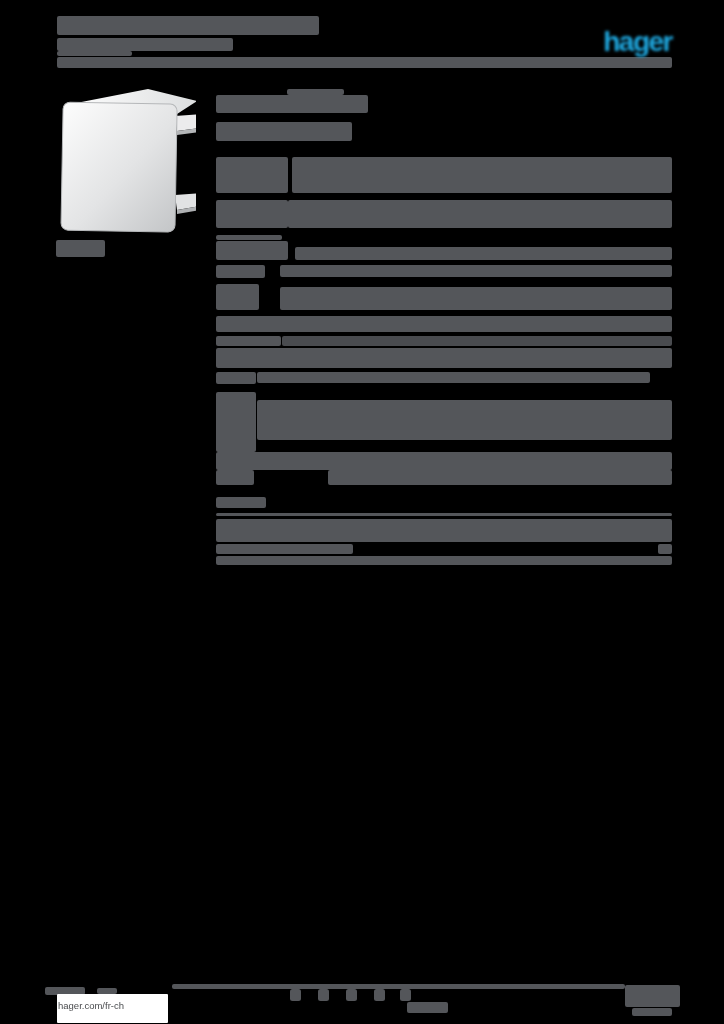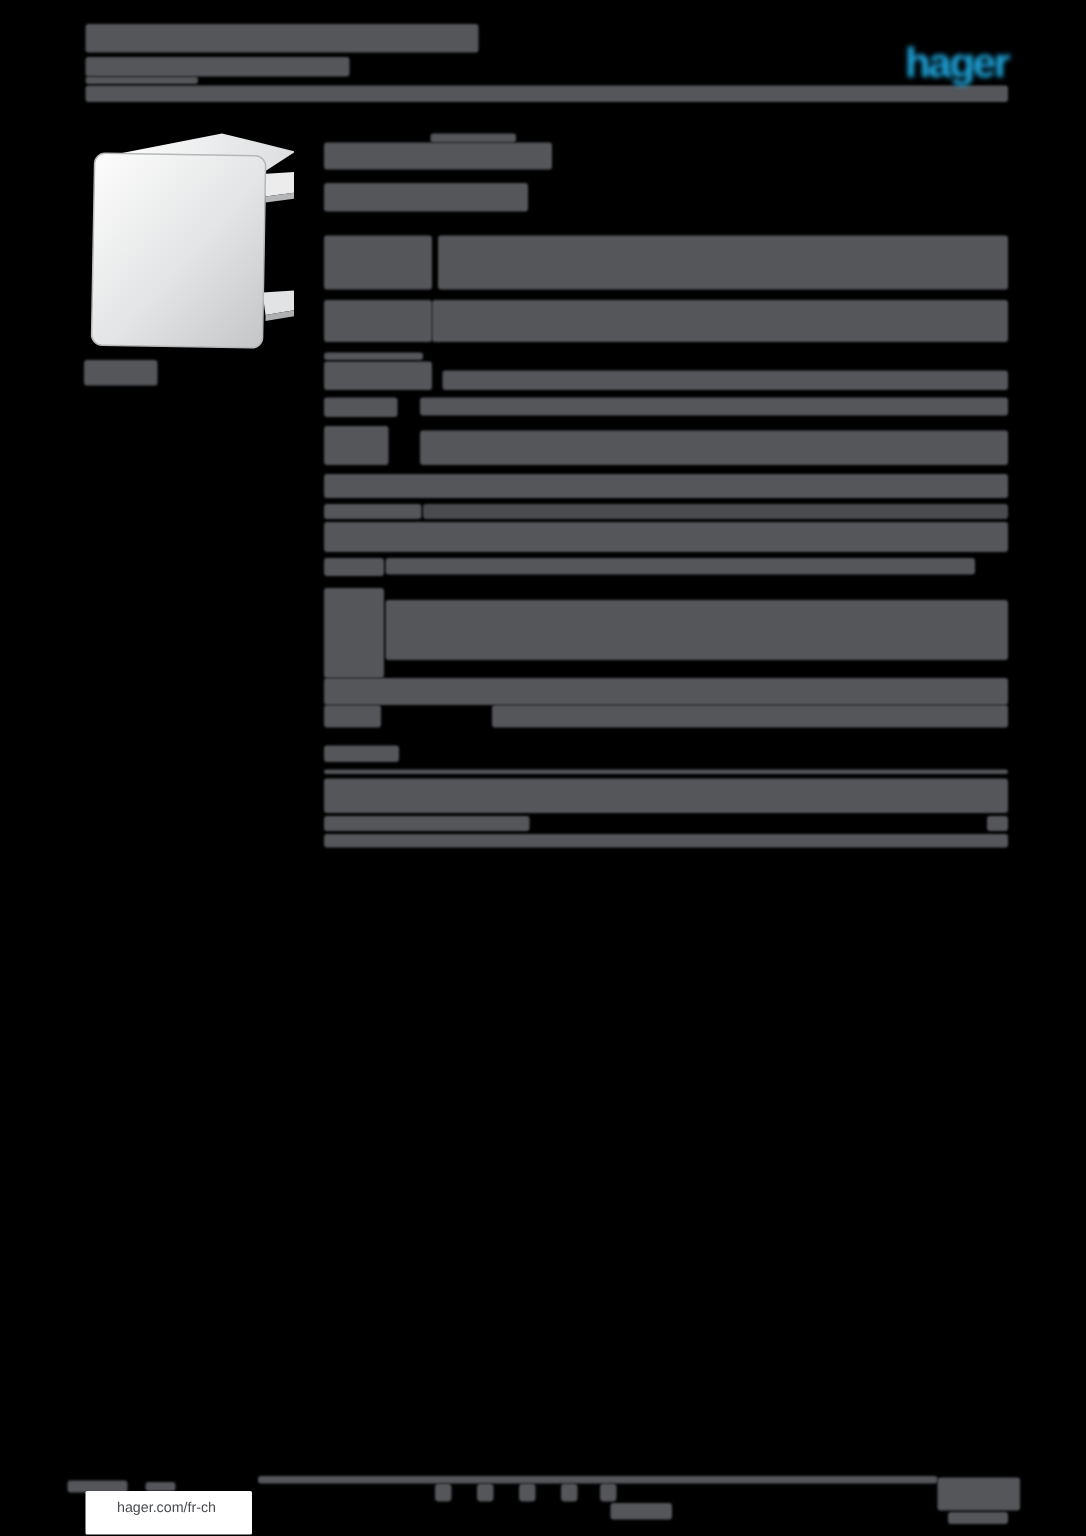--- a/index.html
+++ b/index.html
@@ -5,21 +5,21 @@
   html,body{margin:0;padding:0;background:#000;}
   .page{position:relative;width:724px;height:1024px;background:#000;overflow:hidden;
         font-family:"Liberation Sans", sans-serif;}
   .bar{position:absolute;background:#54565A;border-radius:2px;filter:blur(.6px);}
   .bar.icon{border-radius:2.5px;}
   .bar.soft{opacity:.88;}
   .logo{position:absolute;left:582px;top:27px;width:90px;height:32px;text-align:right;
         font-size:28px;font-weight:bold;letter-spacing:-1.5px;color:#1FA9E1;
         filter:blur(1.6px);line-height:30px;}
   .urlbox{position:absolute;left:57px;top:994px;width:111px;height:29px;background:#fff;
-        color:#4a4c4f;font-size:9.5px;line-height:23px;padding-left:21px;box-sizing:border-box;
+        color:#4a4c4f;font-size:9.5px;line-height:23px;padding-left:1px;box-sizing:border-box;
         filter:blur(.35px);border-radius:1px;white-space:nowrap;}
   .photo{position:absolute;left:56px;top:85px;width:140px;height:150px;}
 </style>
 </head>
 <body>
 
 <div class="page">
 
   <div>
       <div class="bar" style="left: 57px; top: 16px; width: 262px; height: 19px;"></div>

